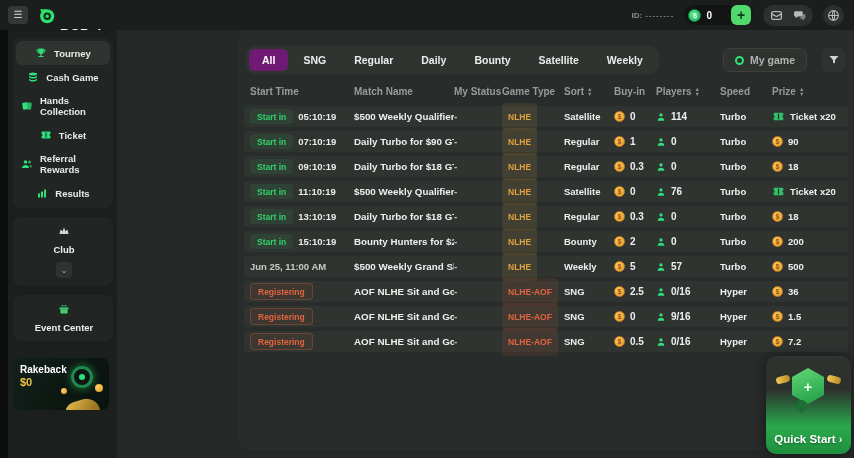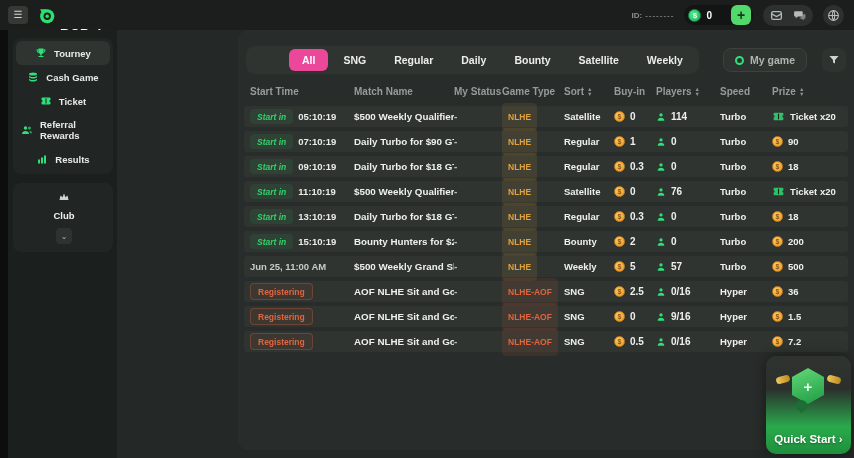--- a/index.html
+++ b/index.html
@@ -46,36 +46,36 @@
   .rb-coin1 { width:8px; height:8px; right:6px; top:26px; }
   .rb-coin2 { width:6px; height:6px; right:42px; top:30px; }
   .rb-hand { position:absolute; right:10px; bottom:-8px; width:34px; height:18px; border-radius:10px 14px 2px 8px; background:linear-gradient(135deg,#e8bd4e,#8a6618); transform:rotate(-18deg); }
 
   
   .main { flex:1; position:relative; background:#242826; }
   .table-panel { position:absolute; left:121px; right:0; top:0; bottom:8px; background:#282c2a; border-radius:10px 0 0 10px; padding:14px 6px 0 6px; }
   .tabs-row { display:flex; align-items:center; justify-content:space-between; margin:2px 2px 12px 2px; }
   .tabs { display:flex; background:#2f3431; border-radius:9px; padding:3px; gap:2px; }
   .tab { border:0; background:none; color:#eceeec; font-size:10.5px; font-weight:700; padding:5px 13px; border-radius:6px; cursor:pointer; font-family:inherit; }
-  .tab.active { background:#ec4899; color:#ffffff;margin-left:40px; }
+  .tab.active { background:#701a75; color:#ffffff; }
   .right-controls { display:flex; align-items:center; gap:15px; }
   .my-game { display:flex; align-items:center; gap:6px; background:#2e3330; border:1px solid #3c413e; border-radius:8px; padding:5px 11px; color:#aeb4b0; font-size:10.5px; font-weight:700; cursor:pointer; font-family:inherit; }
   .radio { width:9px; height:9px; border:2px solid #2ee07a; border-radius:50%; display:inline-block; }
   .filter-btn { width:24px; height:24px; background:#2e3330; border:0; border-radius:7px; display:flex; align-items:center; justify-content:center; color:#cfd4d0; cursor:pointer; }
   .filter-btn svg { width:12px; height:12px; }
 
   .grid { display:grid; grid-template-columns:104px 100px 48px 62px 50px 42px 64px 52px 1fr; align-items:center; padding:0 6px; }
   .thead { color:#969c98; font-size:10px; margin-bottom:9px; }
   .hcell { display:flex; align-items:center; gap:3px; cursor:pointer; }
   .sort-arrows { display:flex; flex-direction:column; font-size:5.5px; line-height:4.5px; color:#8e948f; }
   .rows { }
   .trow { background:#2f3431; border-radius:3px; height:21px; margin-bottom:4px; font-size:10px; color:#eef0ee; cursor:pointer; }
   .c { display:flex; align-items:center; gap:5px; white-space:nowrap; overflow:hidden; }
   .badge { font-size:8.5px; padding:2.5px 7px; border-radius:4px; }
-  .badge.start { color:#35d06a; background:rgba(53,208,106,.09);font-style:italic; }
+  .badge.start { color:#35d06a; background:rgba(53,208,106,.09); }
   .badge.reg { color:#e0653e; background:rgba(224,101,62,.08); border:1px solid rgba(224,101,62,.3); }
   .time { font-size:9.5px; color:#e9ece9; }
   .date-text { color:#c6cbc7; font-size:9.5px; }
   .c-name { font-size:9.8px; }
   .c-status { color:#b9beba; }
   .gbadge { font-size:8.5px; padding:9px 6px; border-radius:4px; }
   .gbadge.nlhe { color:#dfa23f; background:rgba(223,162,63,.11); }
   .gbadge.aof { color:#e0653e; background:rgba(224,101,62,.11); }
   .c-sort,.c-speed { font-size:9.5px; }
   .coin { width:11px; height:11px; min-width:11px; border-radius:50%; background:radial-gradient(circle at 35% 35%, #ffc95e, #e89b2c); border:1px solid #c77f1f; color:#8a5412; font-size:7px; display:flex; align-items:center; justify-content:center; }
@@ -161,20 +161,29 @@
                 <ellipse cx="12" cy="6" rx="8" ry="3"></ellipse>
                 <path d="M4 9c0 1.7 3.6 3 8 3s8-1.3 8-3v3c0 1.7-3.6 3-8 3s-8-1.3-8-3z"></path>
                 <path d="M4 15c0 1.7 3.6 3 8 3s8-1.3 8-3v3c0 1.7-3.6 3-8 3s-8-1.3-8-3z"></path>
               </svg>
             </span>
     <span class="s-label">Cash Game</span>
   </div>
           <div class="side-item">
     <span class="s-icon">
               <svg viewBox="0 0 24 24" fill="currentColor">
+                <rect x="3" y="5" width="10" height="14" rx="2" transform="rotate(-8 8 12)"></rect>
+                <rect x="11" y="5" width="10" height="14" rx="2" transform="rotate(8 16 12)" opacity=".75"></rect>
+              </svg>
+            </span>
+    <span class="s-label">Hands Collection</span>
+  </div>
+          <div class="side-item">
+    <span class="s-icon">
+              <svg viewBox="0 0 24 24" fill="currentColor">
                 <path d="M3 7a2 2 0 0 1 2-2h14a2 2 0 0 1 2 2v3a2 2 0 0 0 0 4v3a2 2 0 0 1-2 2H5a2 2 0 0 1-2-2v-3a2 2 0 0 0 0-4z"></path>
                 <rect x="11" y="7" width="2" height="10" fill="#1b1f1d"></rect>
               </svg>
             </span>
     <span class="s-label">Ticket</span>
   </div>
           <div class="side-item">
     <span class="s-icon">
               <svg viewBox="0 0 24 24" fill="currentColor">
                 <circle cx="9" cy="8" r="3.5"></circle>
@@ -202,21 +211,44 @@
           <span class="s-icon" style="color:#cfd4d0">
             <svg viewBox="0 0 24 24" fill="currentColor">
                 <path d="M3 18h18l-2-9-4 3.5L12 5l-3 7.5L5 9z"></path>
               </svg>
           </span>
           <span class="club-label">Club</span>
           <button class="chev-btn">⌄</button>
         </div>
       </div>
 
-
+      <div class="side-panel">
+        <div class="club-row">
+          <span class="s-icon">
+            <svg viewBox="0 0 24 24" fill="currentColor">
+                <rect x="3" y="9" width="18" height="4"></rect>
+                <rect x="5" y="13" width="14" height="8"></rect>
+                <path d="M11 9V5a2 2 0 1 0-4 2h4zm2 0V5a2 2 0 1 1 4 2h-4z" opacity=".8"></path>
+                <rect x="11" y="9" width="2" height="12" fill="#e0653e"></rect>
+              </svg>
+          </span>
+          <span class="club-label">Event Center</span>
+        </div>
+      </div>
+
+      <div class="rakeback">
+        <div class="rb-label">Rakeback</div>
+        <div class="rb-amount">$0</div>
+        <span class="rb-ring">
+            <i></i>
+          </span>
+        <span class="rb-coin1"></span>
+        <span class="rb-coin2"></span>
+        <span class="rb-hand"></span>
+      </div>
     </aside>
 
     <main class="main">
       <section class="table-panel">
         <div class="tabs-row">
           <div class="tabs" id="tabs">
               <button class="tab active">All</button>
               <button class="tab">SNG</button>
               <button class="tab">Regular</button>
               <button class="tab">Daily</button>

